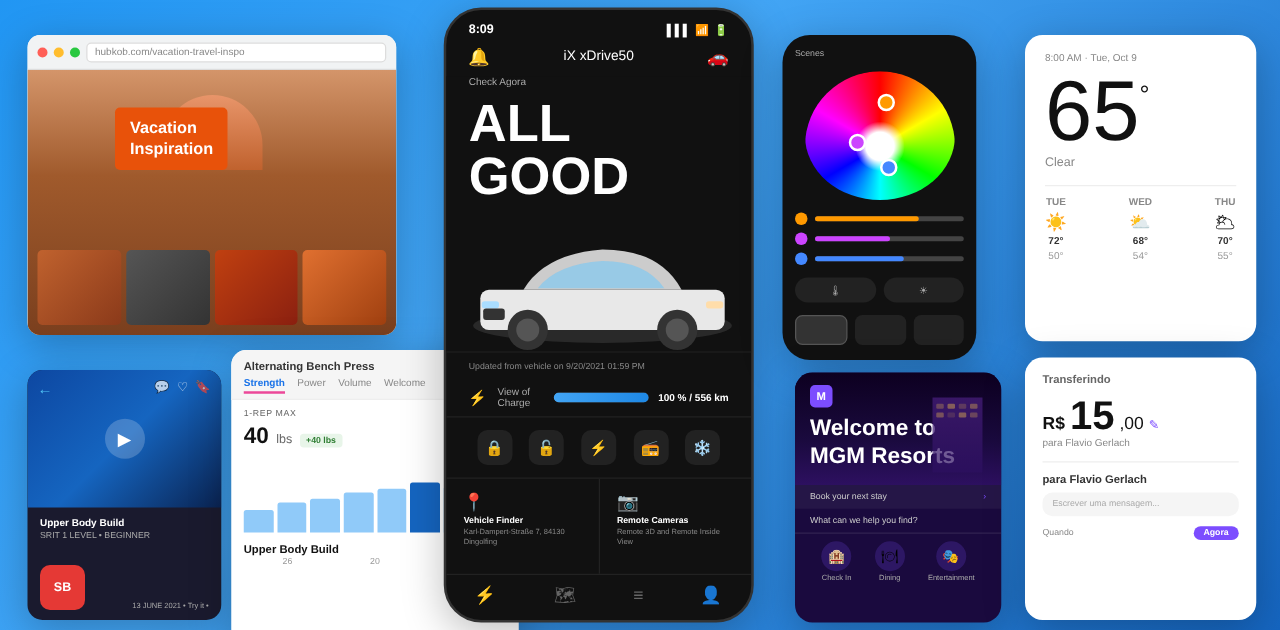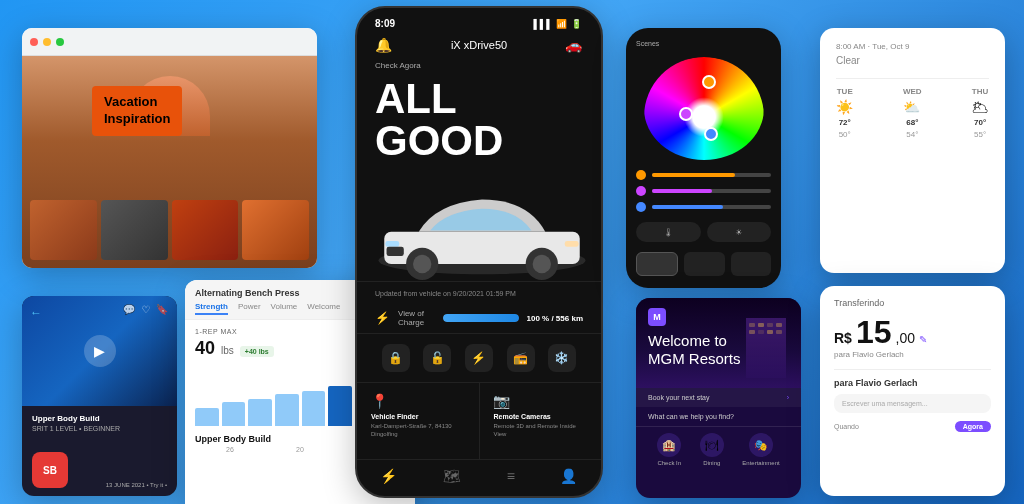--- a/index.html
+++ b/index.html
@@ -83,21 +83,21 @@
       height: 60px;
       border-radius: 40px 40px 0 0;
       background: linear-gradient(180deg, #e8956a 0%, #c0622e 100%);
     }
     
     .vacation-title-box {
       position: absolute;
       top: 30px;
       left: 70px;
       background: #e8520a;
-      color: #000000;
+      color: #ffffff;
       font-size: 13px;
       font-weight: 700;
       padding: 8px 12px;
       border-radius: 4px;
       line-height: 1.3;
       z-index: 2;
     }
     
     .photo-grid {
       position: absolute;
@@ -145,21 +145,21 @@
       gap: 10px;
       margin-top: 4px;
     }
     .fitness-tab {
       font-size: 8px;
       color: #888;
       padding-bottom: 2px;
     }
     .fitness-tab.active {
       color: #1a73e8;
-      border-bottom: 2px solid #3b82f6;
+      border-bottom: 2px solid #ec4899;
       font-weight: 600;
     }
     .fitness-body {
       padding: 8px 10px;
     }
     .fitness-rep-max {
       font-size: 7px;
       color: #666;
       text-transform: uppercase;
       letter-spacing: 0.5px;
@@ -595,22 +595,22 @@
       opacity: 0.7;
     }
     .mgm-building-body {
       width: 40px;
       height: 60px;
       background: linear-gradient(180deg, #4a2080 0%, #2d1060 100%);
       margin: 0 auto;
       position: relative;
     }
     .mgm-title {
-      font-size: 15px;
-      font-weight: 400;
+      font-size: 18px;
+      font-weight: 700;
       color: #fff;
       line-height: 1.2;
     }
     .mgm-book-row {
       display: flex;
       align-items: center;
       justify-content: space-between;
       padding: 6px 12px;
       background: rgba(255,255,255,0.05);
       font-size: 7px;
@@ -712,20 +712,21 @@
       height: 210px;
       border-radius: 14px;
       background: #fff;
       padding: 12px 14px;
     }
     .payment-header {
       display: flex;
       justify-content: space-between;
       align-items: center;
       margin-bottom: 8px;
+      font-weight: bold;
     }
     .payment-title { font-size: 9px; color: #666; }
     .payment-amount-row {
       display: flex;
       align-items: baseline;
       gap: 4px;
       margin-bottom: 2px;
     }
     .payment-currency { font-size: 14px; font-weight: 700; color: #111; }
     .payment-amount { font-size: 32px; font-weight: 700; color: #111; line-height: 1; }
@@ -765,20 +766,23 @@
 </head>
 <body>
 
 <div class="scene">
 
   <div class="card card-vacation">
     <div class="browser-bar">
       <div class="browser-dot red"></div>
       <div class="browser-dot yellow"></div>
       <div class="browser-dot green"></div>
+      <div class="browser-url">
+        <span>hubkob.com/vacation-travel-inspo</span>
+      </div>
     </div>
     <div class="vacation-content">
       <div class="canyon-bg"></div>
       <div class="canyon-arch"></div>
       <div class="vacation-title-box">
         <span>Vacation</span><br>
         <span>Inspiration</span>
       </div>
       <div class="photo-grid">
         <div class="photo-thumb"></div>
@@ -1007,20 +1011,24 @@
       </div>
       <div class="mgm-icon-item">
         <div class="mgm-icon-circle" style="background:rgba(124,77,255,0.2)">🎭</div>
         <span class="mgm-icon-label">Entertainment</span>
       </div>
     </div>
   </div>
 
   <div class="card card-weather">
     <div class="weather-datetime">8:00 AM · Tue, Oct 9</div>
+    <div class="weather-temp-row">
+      <span class="weather-temp">65</span>
+      <span class="weather-unit">°</span>
+    </div>
     <div class="weather-condition">Clear</div>
     <div class="weather-divider"></div>
     <div class="weather-forecast">
       <div class="weather-day">
         <span class="weather-day-label">TUE</span>
         <span class="weather-day-icon">☀️</span>
         <span class="weather-day-hi">72°</span>
         <span class="weather-day-lo">50°</span>
       </div>
       <div class="weather-day">

